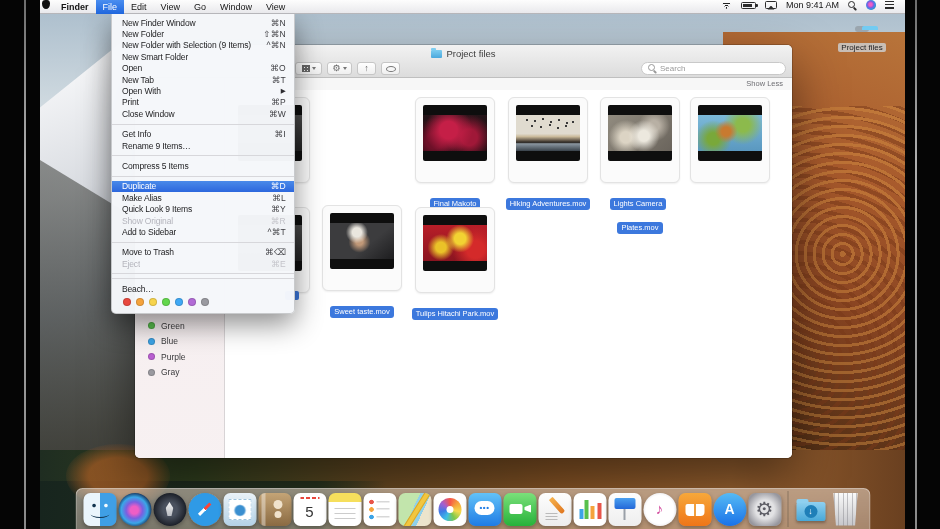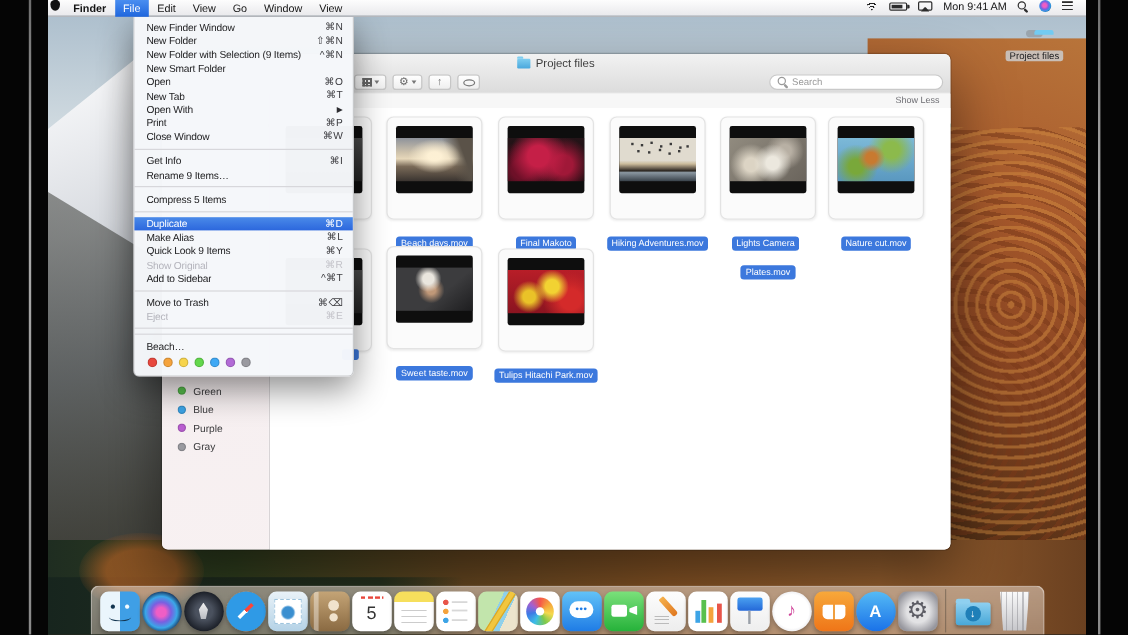--- a/index.html
+++ b/index.html
@@ -339,28 +339,20 @@
 
           <div class="file thumb-dark" style="left: 95px; top: 52px;">
             <div class="card">
               <div class="thumb">
                 <div class="frame"></div>
               </div>
             </div>
             <div class="file-label"></div>
           </div>
 
-          <div class="file thumb-beach" style="left: 187px; top: 52px;">
-            <div class="card">
-              <div class="thumb">
-                <div class="frame"></div>
-              </div>
-            </div>
-            <div class="file-label"><span class="pill">Beach days.mov</span></div>
-          </div>
 
           <div class="file thumb-flowers" style="left: 280px; top: 52px;">
             <div class="card">
               <div class="thumb">
                 <div class="frame"></div>
               </div>
             </div>
             <div class="file-label"><span class="pill">Final Makoto Installation.mov</span></div>
           </div>
 
@@ -381,21 +373,20 @@
             </div>
             <div class="file-label"><span class="pill">Lights Camera Plates.mov</span></div>
           </div>
 
           <div class="file thumb-bird-branch" style="left: 555px; top: 52px;">
             <div class="card">
               <div class="thumb">
                 <div class="frame"></div>
               </div>
             </div>
-            <div class="file-label"><span class="pill">Nature cut.mov</span></div>
           </div>
 
           <div class="file thumb-dark" style="left: 95px; top: 162px;">
             <div class="card">
               <div class="thumb">
                 <div class="frame"></div>
               </div>
             </div>
             <div class="file-label"></div>
           </div>

